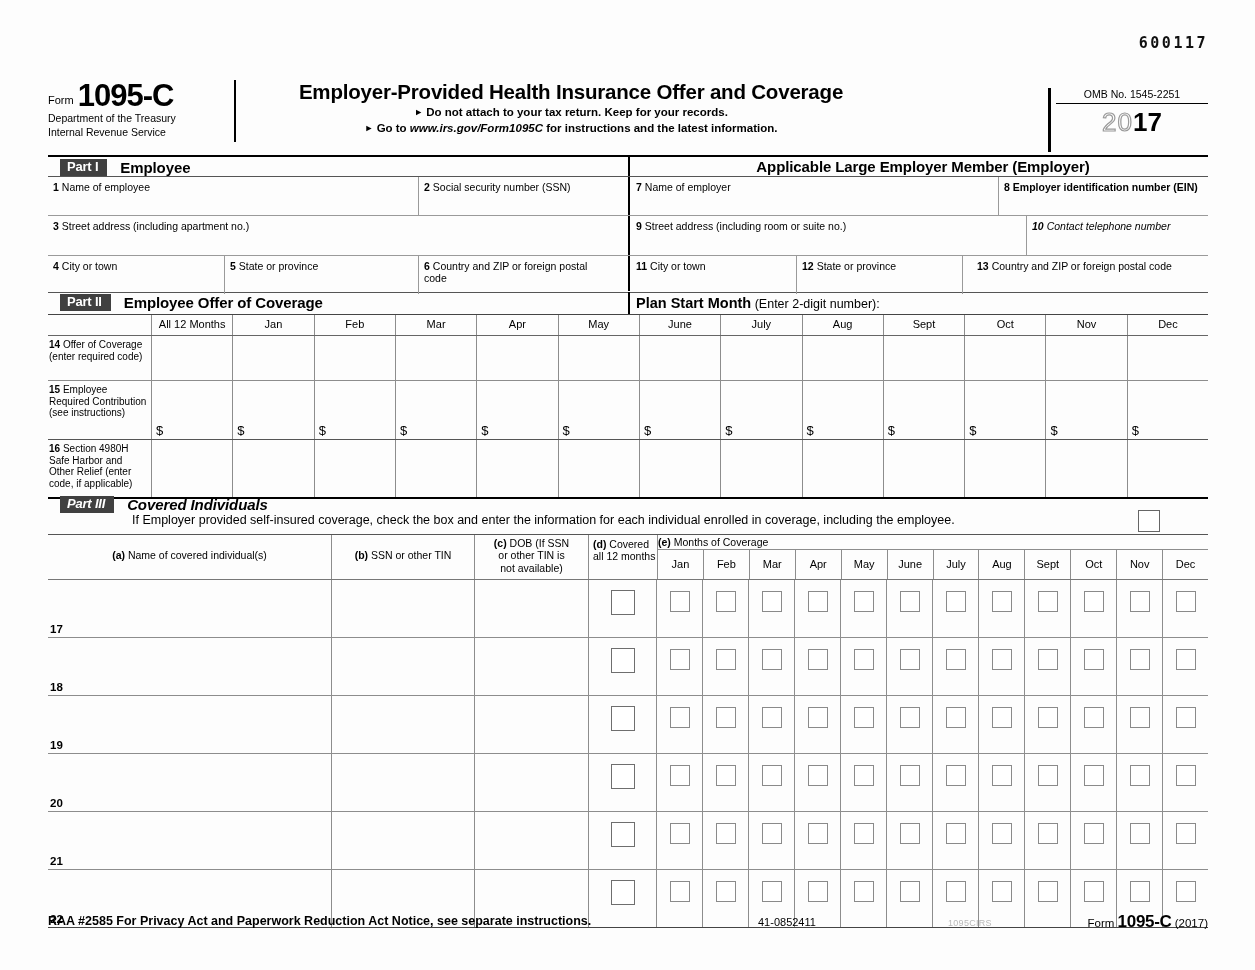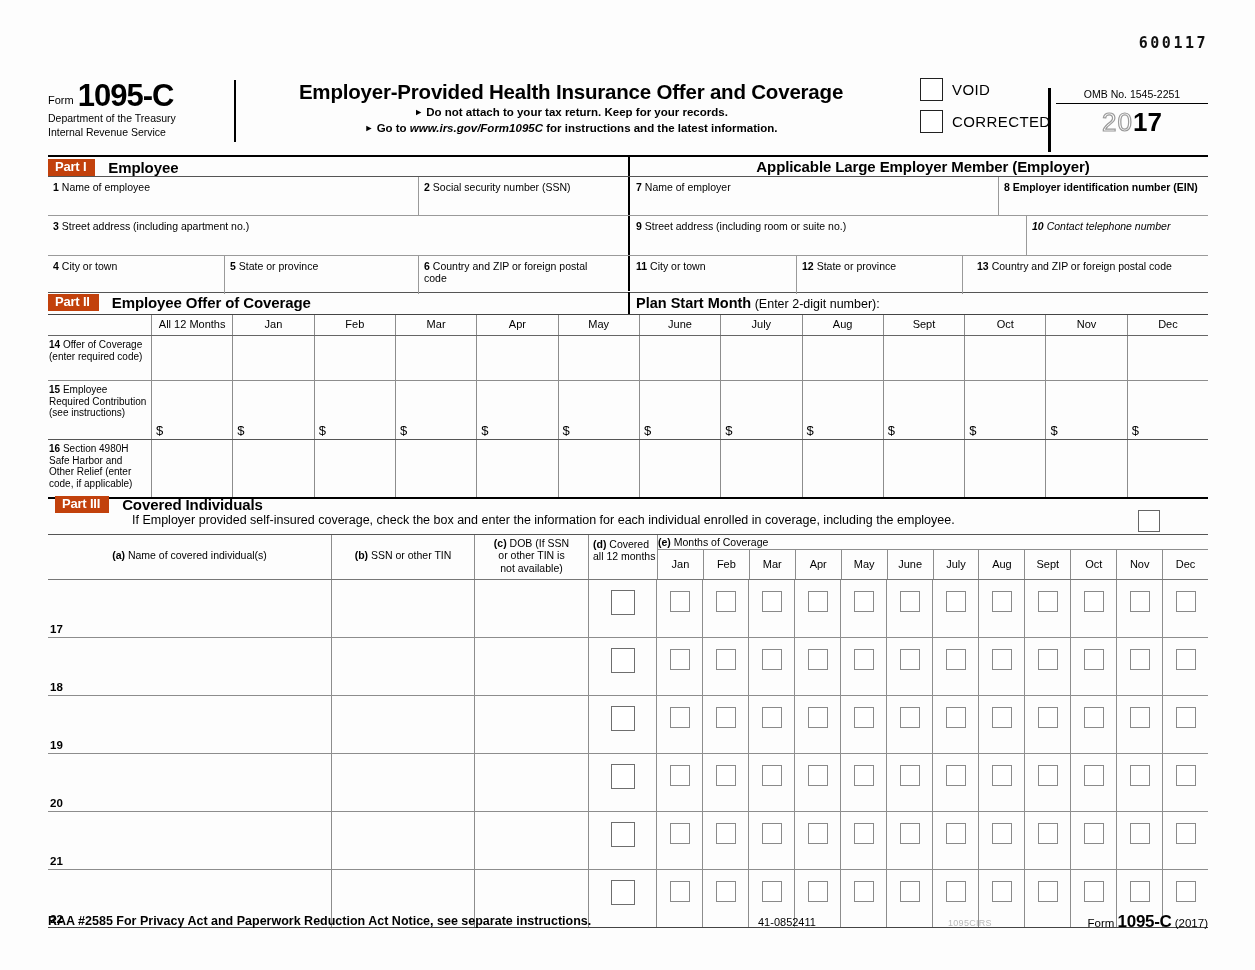--- a/index.html
+++ b/index.html
@@ -155,27 +155,28 @@
     background: #000;
   }
 
   
   .partbar {
     display: flex;
     align-items: center;
     height: 17px;
   }
   .part-tag {
-    background: #c2410c;
+    background: #404040;
     color: #fff;
     font-size: 13px;
     font-weight: bold;
     padding: 1px 9px 2px 7px;
     letter-spacing: -.2px;
     line-height: 14px;
+    margin-left: 12px;
   }
   .part-name {
     font-size: 15px;
     font-weight: bold;
     margin-left: 13px;
     letter-spacing: -.1px;
   }
 
   
   #p1bar {
@@ -293,23 +294,24 @@
     bottom: 1px;
     font-size: 13px;
   }
   #p2row14 { height: 44px; border-bottom: 1px solid #8d8d8d; }
   #p2row15 { height: 58px; border-bottom: 1.3px solid #555; }
   #p2row16 { height: 57px; }
 
   
   #p3bar {
     position: absolute;
-    left: 7px; top: 478px;
+    left: 0; top: 478px;
     width: 1160px;
     height: 18px;
+    font-style: italic;
   }
   #p3-note {
     position: absolute;
     left: 0; top: 494px;
     width: 1160px;
     font-size: 12.5px;
     padding-left: 84px;
     box-sizing: border-box;
     line-height: 16px;
   }
@@ -478,30 +480,20 @@
         <div class="t-sub">
           <span class="arrow">►</span>
           <span>Do not attach to your tax return. Keep for your records.</span>
         </div>
         <div class="t-sub">
           <span class="arrow">►</span>
           <span>Go to </span><span class="ital">www.irs.gov/Form1095C</span><span> for instructions and the latest information.</span>
         </div>
       </div>
 
-      <div id="void-box">
-        <div class="vcheck">
-          <span class="bx"></span>
-          <span class="tx">VOID</span>
-        </div>
-        <div class="vcheck">
-          <span class="bx"></span>
-          <span class="tx">CORRECTED</span>
-        </div>
-      </div>
 
       <div id="vrule-omb"></div>
       <div id="omb-box">
         <div class="omb-t">OMB No. 1545-2251</div>
         <div class="yr"><span class="hollow">20</span><span>17</span></div>
       </div>
     </div>
 
     <div id="p1bar">
       <div class="partbar">

